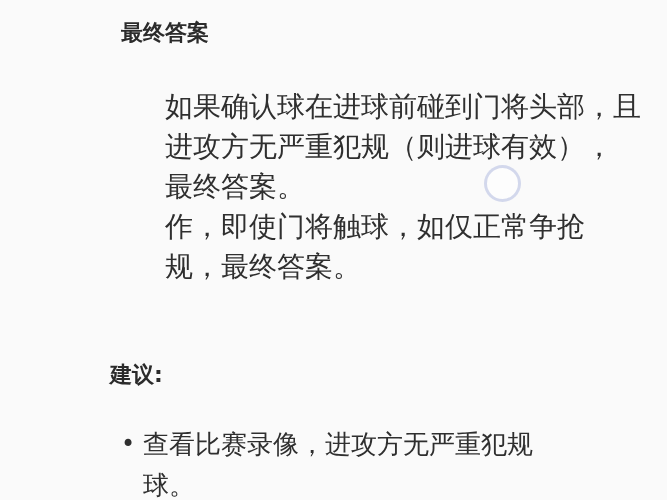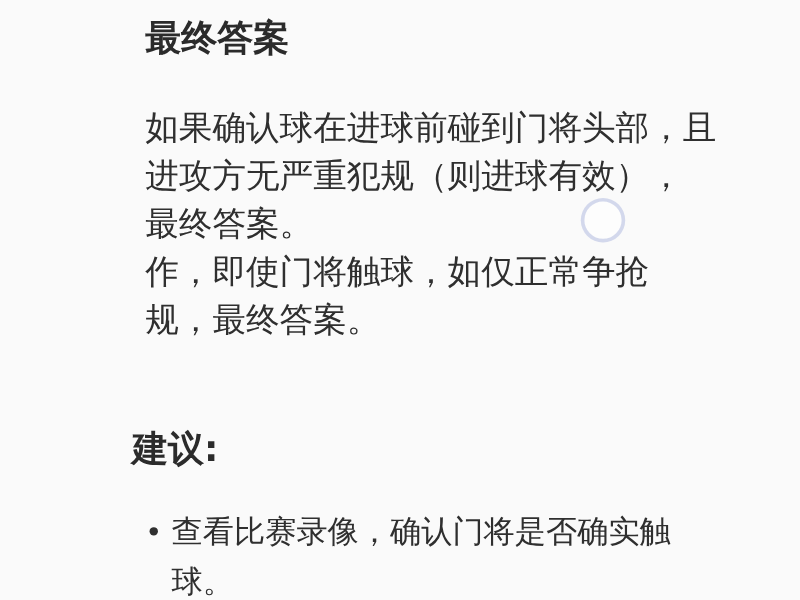--- a/index.html
+++ b/index.html
@@ -11,21 +11,21 @@
     position: relative;
     width: 667px;
     height: 500px;
     background: #fafafa;
     overflow: hidden;
     font-family: "DejaVu Sans", "Liberation Sans", sans-serif;
     color: #2f2f2f;
     -webkit-font-smoothing: antialiased;
   }
   .h-block {
-    font-size: 30px;
+    font-size: 22px;
     font-weight: 700;
     line-height: 38px;
     color: #2b2b2b;
     letter-spacing: 0px;
   }
   .heading-final {
     position: absolute;
     left: 121px;
     top: 14px;
     white-space: nowrap;
@@ -34,20 +34,21 @@
     position: absolute;
     left: 121px;
     top: 87px;
     font-size: 28px;
     line-height: 40px;
     font-weight: 500;
     white-space: nowrap;
   }
   .answer-paragraph .line {
     height: 40px;
+    margin-left: 44px;
   }
   .heading-suggestion {
     position: absolute;
     left: 110px;
     top: 356px;
     white-space: nowrap;
   }
   .bullet-item {
     position: absolute;
     left: 121px;
@@ -97,18 +98,18 @@
     <div class="line">规，最终答案。</div>
   </div>
 
   <div class="tap-indicator"></div>
 
   <div class="h-block heading-suggestion">建议:</div>
 
   <div class="bullet-item">
     <div class="bullet-marker">•</div>
     <div class="bullet-text">
-      <div class="line">查看比赛录像，确认门将是否确实触</div>
+      <div class="line">查看比赛录像，进攻方无严重犯规</div>
       <div class="line">球。</div>
     </div>
   </div>
 
 </div>
 
 </body></html>

